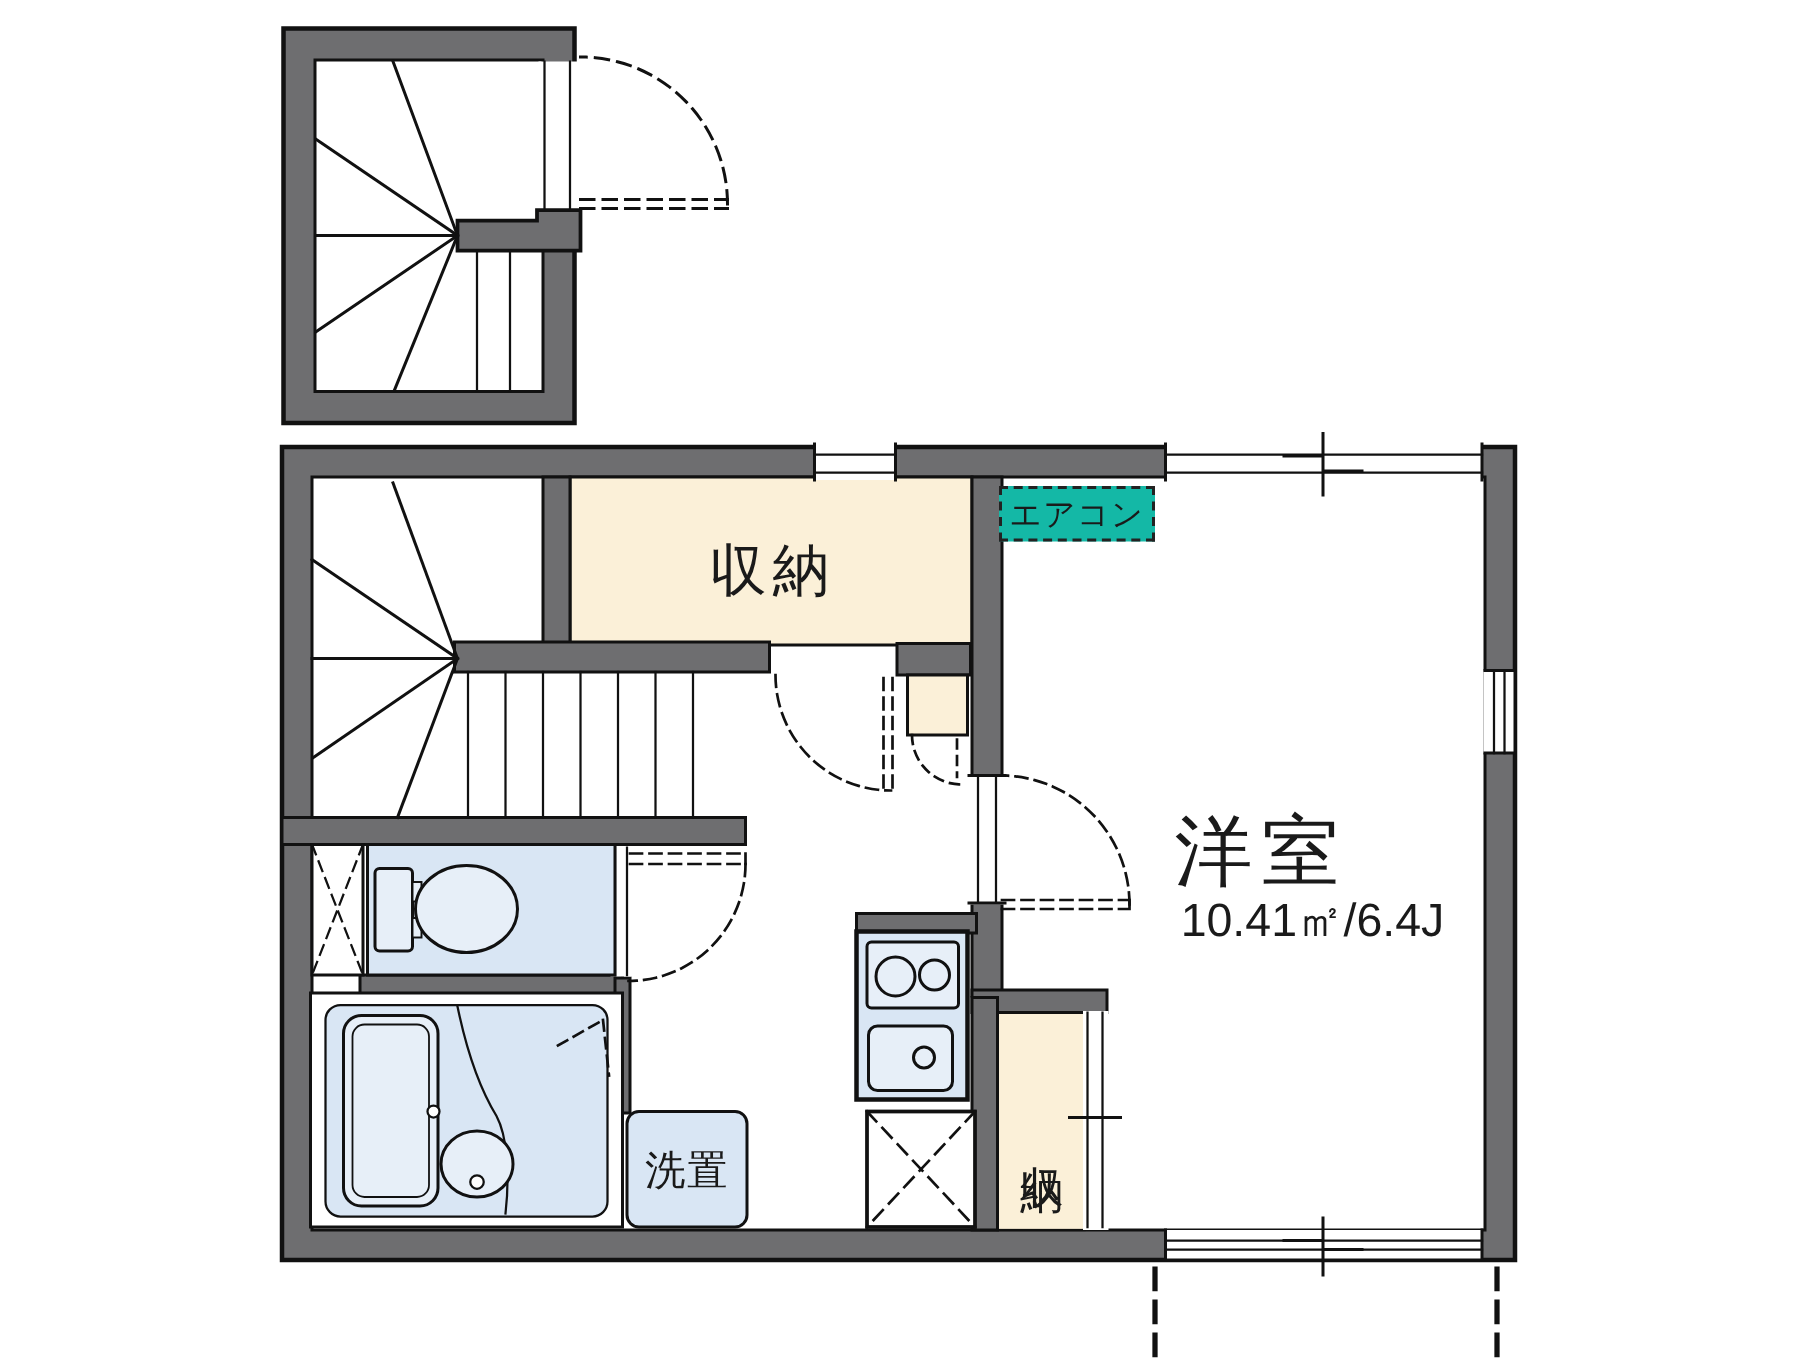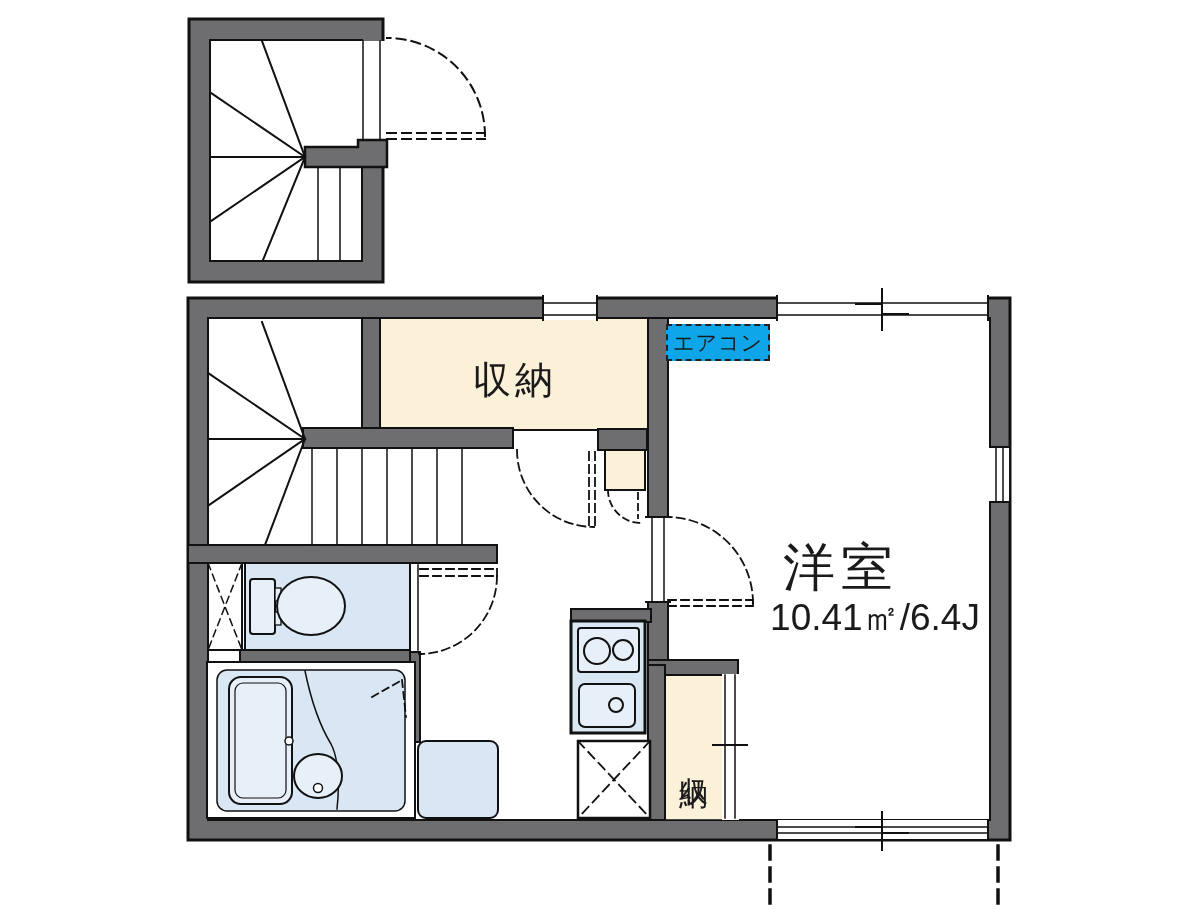--- a/index.html
+++ b/index.html
@@ -1,24 +1,24 @@
 <!DOCTYPE html>
 <html><head>
 <meta charset="utf-8">
 <style>
   html,body{margin:0;padding:0;background:#ffffff;}
   #stage{position:relative;width:1200px;height:912px;background:#ffffff;overflow:hidden;
          font-family:"Liberation Sans","DejaVu Sans",sans-serif;color:#1a1a1a;}
   #plan-svg{position:absolute;left:0;top:0;}
   .lbl{position:absolute;color:#1a1a1a;white-space:nowrap;}
   .lbl-storage-top{left:420px;top:355px;width:190px;font-size:38px;letter-spacing:4px;text-align:center;}
-  .lbl-aircon{left:666px;top:324px;width:100px;height:33px;border:2px dashed #222;background:#0ea5e9;
+  .lbl-aircon{left:666px;top:324px;width:100px;height:33px;border:2px dashed #222;background:#14b8a6;
               font-size:21px;display:flex;align-items:center;justify-content:center;letter-spacing:1px;}
   .lbl-room{left:731px;top:533px;width:220px;font-size:52px;letter-spacing:6px;text-align:center;}
-  .lbl-area{left:715px;top:593px;width:320px;font-size:37px;text-align:center;}
+  .lbl-area{left:715px;top:593px;width:320px;font-size:31px;text-align:center;}
   .lbl-laundry{left:418px;top:741px;width:80px;height:77px;font-size:27px;
                display:flex;align-items:center;justify-content:center;letter-spacing:1px;}
   .lbl-storage-bottom{left:670px;top:697px;width:48px;height:122px;font-size:29px;
                writing-mode:vertical-rl;text-orientation:upright;letter-spacing:4px;
                display:flex;align-items:center;justify-content:center;}
 </style>
 </head>
 <body>
 
 <div id="stage">
@@ -195,14 +195,15 @@
     </g>
 
     <path d="M770,846 V908 M998,846 V908" stroke="#111" stroke-width="3.5" fill="none" stroke-dasharray="13 9"></path>
   </g>
 </svg>
 
   <div class="lbl lbl-storage-top">収納</div>
   <div class="lbl lbl-aircon">エアコン</div>
   <div class="lbl lbl-room">洋室</div>
   <div class="lbl lbl-area">10.41㎡/6.4J</div>
+  <div class="lbl lbl-laundry">洗置</div>
   <div class="lbl lbl-storage-bottom">収納</div>
 </div>
 
 </body></html>

